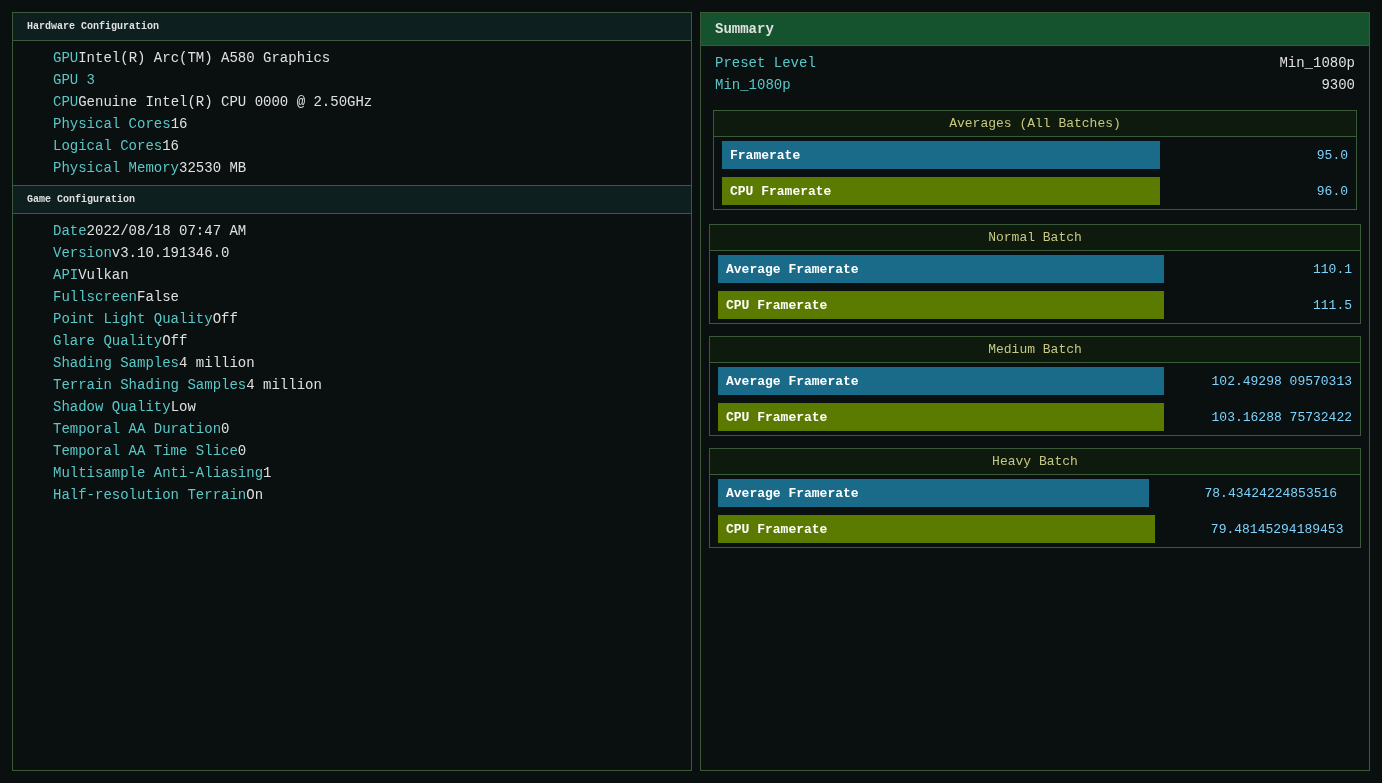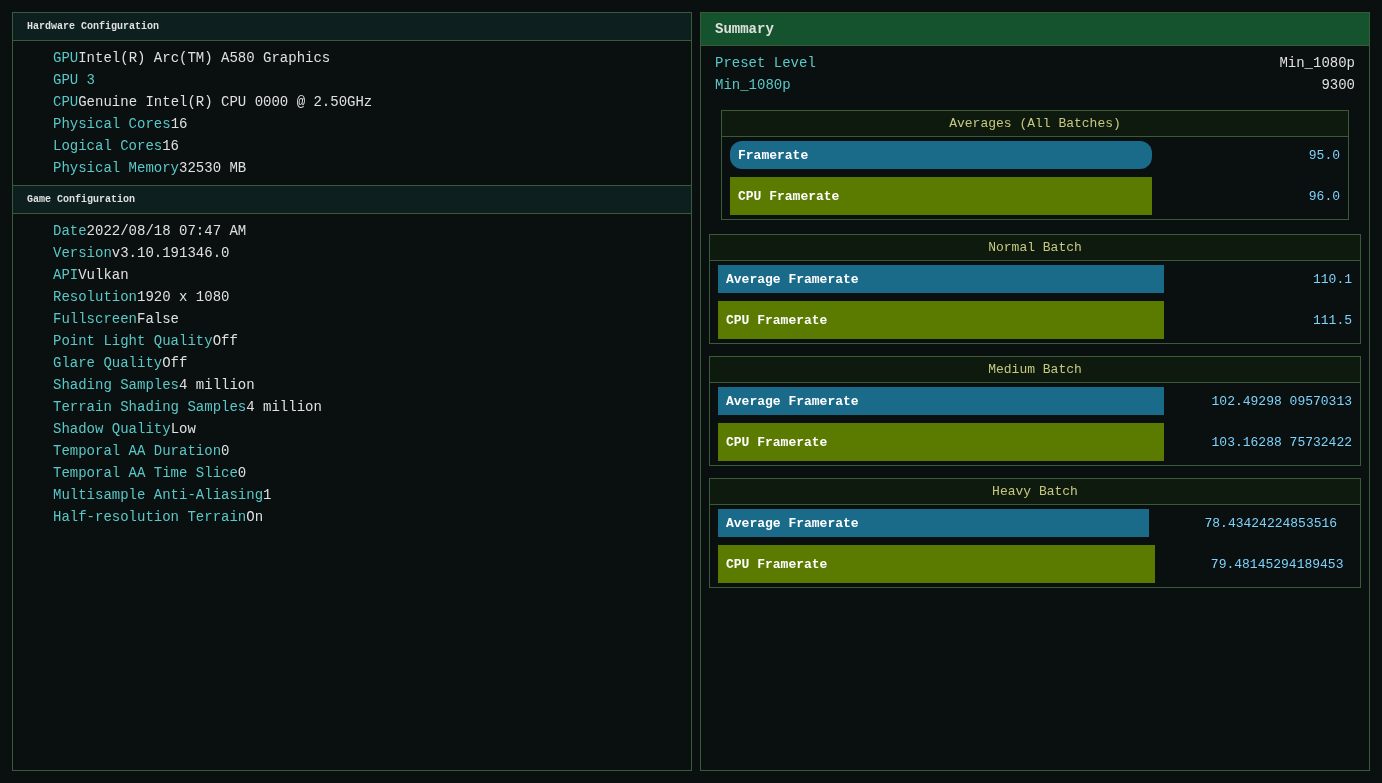--- a/index.html
+++ b/index.html
@@ -84,21 +84,21 @@
       display: flex;
       justify-content: space-between;
       padding: 3px 0;
       color: #5ac8c8;
     }
     .summary-row .value {
       color: #e0e0e0;
     }
     .averages-section {
       border: 1px solid #3a5a3a;
-      margin: 8px 20px;
+      margin: 8px 12px;
     }
     .averages-header {
       text-align: center;
       padding: 5px;
       color: #c8c880;
       font-size: 13px;
       border-bottom: 1px solid #3a5a3a;
       background: #0d1a0d;
     }
     .bar-row {
@@ -118,21 +118,21 @@
       white-space: nowrap;
     }
     .bar-blue {
       background: #1a6a8a;
       height: 28px;
       display: flex;
       align-items: center;
     }
     .bar-green {
       background: #5a7a00;
-      height: 38px;
+      height: 28px;
       display: flex;
       align-items: center;
     }
     .bar-value {
       color: #7dd3fc;
       font-size: 13px;
       min-width: 180px;
       text-align: right;
       flex-shrink: 0;
     }
@@ -206,24 +206,20 @@
           </div>
           <div class="data-row">
             <span class="label">Version</span>
             <span class="value">v3.10.191346.0</span>
           </div>
           <div class="data-row">
             <span class="label">API</span>
             <span class="value">Vulkan</span>
           </div>
           <div class="data-row">
-            <span class="label">Resolution</span>
-            <span class="value">1920 x 1080</span>
-          </div>
-          <div class="data-row">
             <span class="label">Fullscreen</span>
             <span class="value">False</span>
           </div>
           <div class="data-row">
             <span class="label">Point Light Quality</span>
             <span class="value">Off</span>
           </div>
           <div class="data-row">
             <span class="label">Glare Quality</span>
             <span class="value">Off</span>
@@ -273,21 +269,21 @@
           <span class="label">Min_1080p</span>
           <span class="value">9300</span>
         </div>
       </div>
 
       <div class="averages-section">
         <div class="averages-header">
           <span>Averages (All Batches)</span>
         </div>
         <div class="bar-row">
-          <div class="bar-blue" style="width: 85%; border-radius: 12px;">
+          <div class="bar-blue" style="width: 85%;">
             <span class="bar-label">Framerate</span>
           </div>
           <span class="bar-value">95.0</span>
         </div>
         <div class="bar-row">
           <div class="bar-green" style="width: 86%;">
             <span class="bar-label">CPU Framerate</span>
           </div>
           <span class="bar-value">96.0</span>
         </div>

